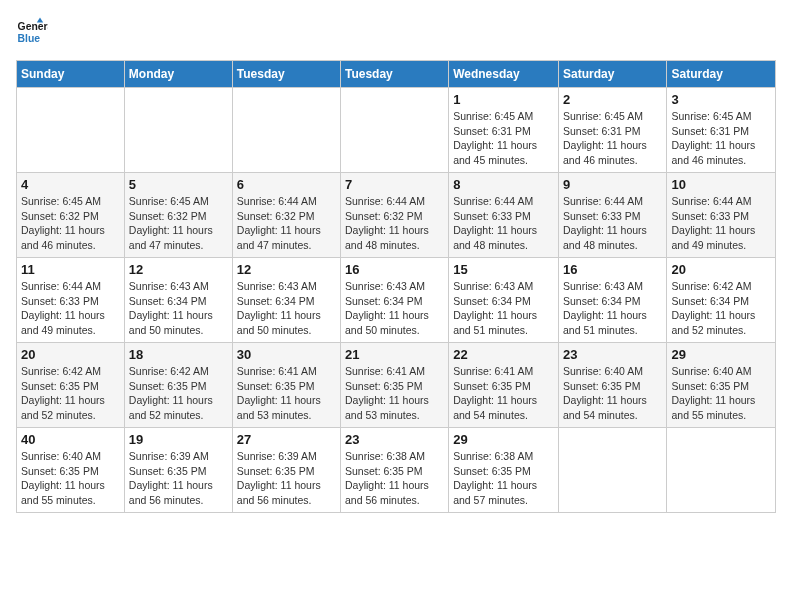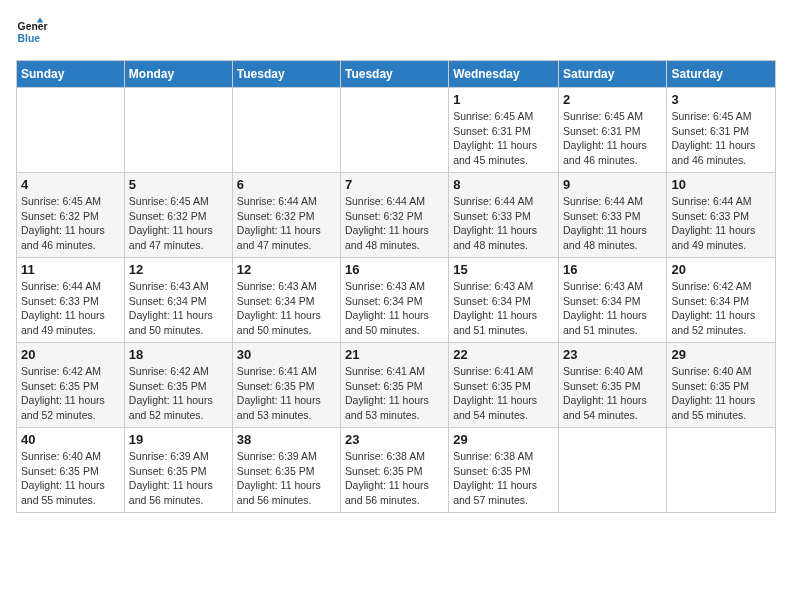--- a/index.html
+++ b/index.html
@@ -304,21 +304,21 @@
 and 55 minutes.</div>
         </td>
         <td>
           <span class="day-num">19</span>
           <div class="day-detail" style="white-space: pre-line;">Sunrise: 6:39 AM
 Sunset: 6:35 PM
 Daylight: 11 hours
 and 56 minutes.</div>
         </td>
         <td>
-          <span class="day-num">38</span>
+          <span class="day-num">27</span>
           <div class="day-detail" style="white-space: pre-line;">Sunrise: 6:39 AM
 Sunset: 6:35 PM
 Daylight: 11 hours
 and 56 minutes.</div>
         </td>
         <td>
           <span class="day-num">23</span>
           <div class="day-detail" style="white-space: pre-line;">Sunrise: 6:38 AM
 Sunset: 6:35 PM
 Daylight: 11 hours

